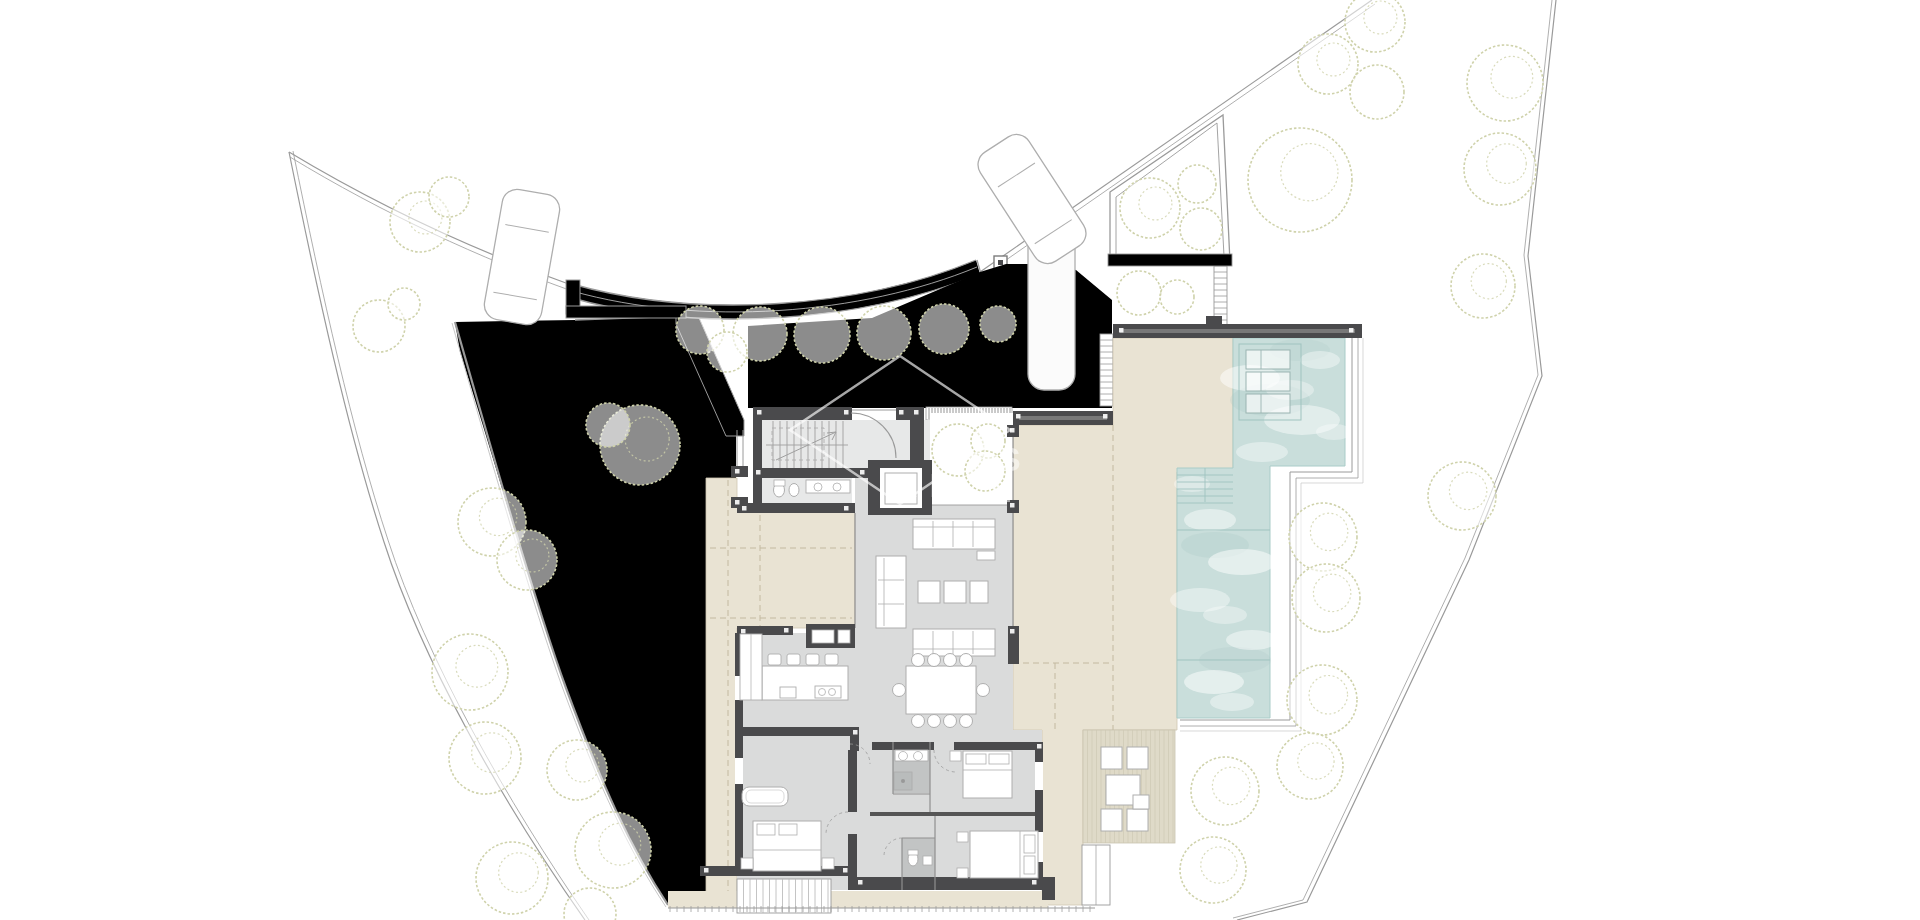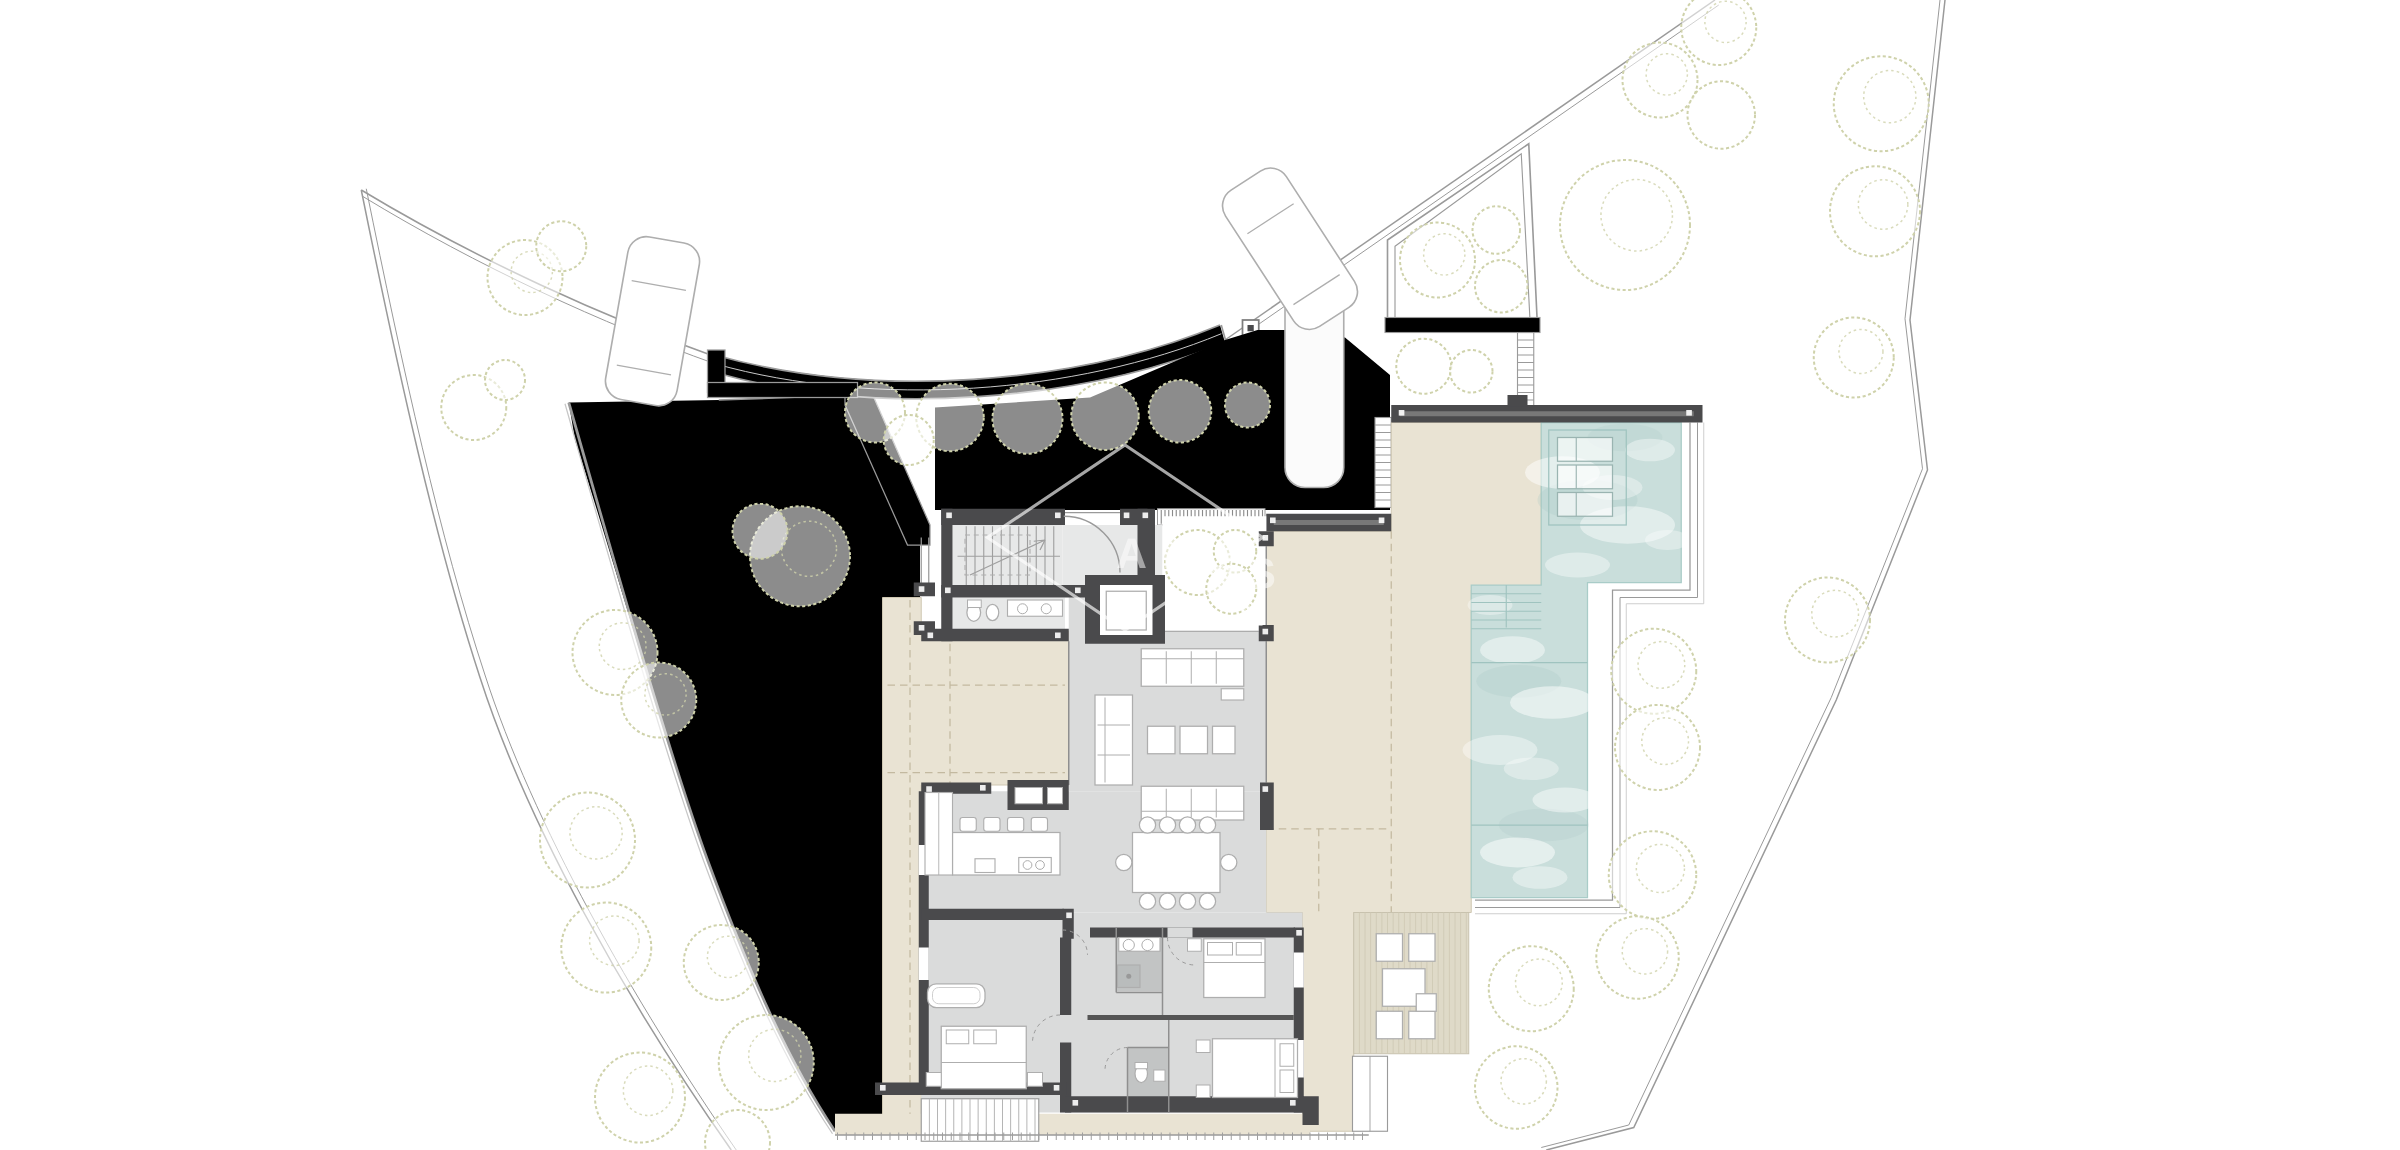--- a/index.html
+++ b/index.html
@@ -1,20 +1,20 @@
 <!DOCTYPE html>
 <html><head>
 <meta charset="utf-8">
 <style>
   html,body{margin:0;padding:0;background:#fff;}
   .viewport{position:relative;width:1920px;height:920px;overflow:hidden;background:#fff;
             font-family:"Liberation Sans", sans-serif;}
   .viewport svg{position:absolute;left:0;top:0;}
   .wm{position:absolute;color:#fff;opacity:.5;pointer-events:none;font-weight:600;}
-  .wm1{left:893px;top:424px;font-size:34px;letter-spacing:12px;}
+  .wm1{left:893px;top:466px;font-size:34px;letter-spacing:12px;}
   .wm2{left:998px;top:440px;font-size:34px;}
   .wm3{left:991px;top:476px;font-size:29px;}
 </style>
 </head>
 <body>
 
 <div class="viewport">
   <svg id="plan-svg" width="1920" height="920" viewBox="0 0 1920 920" xmlns="http://www.w3.org/2000/svg">
     <defs>
       <pattern id="hstripe" width="6" height="5" patternUnits="userSpaceOnUse">

